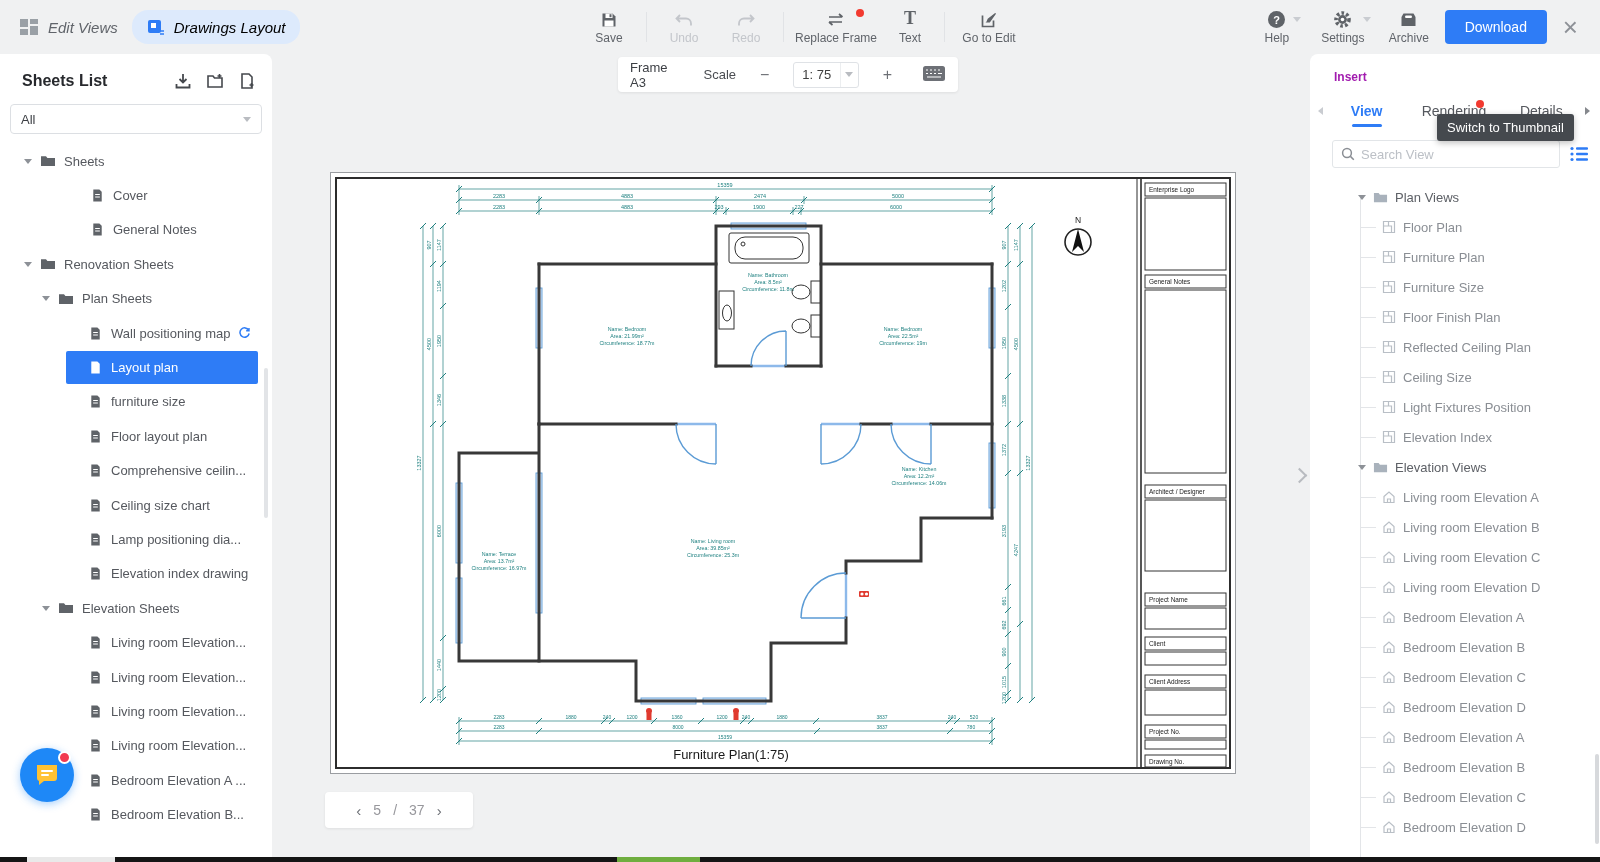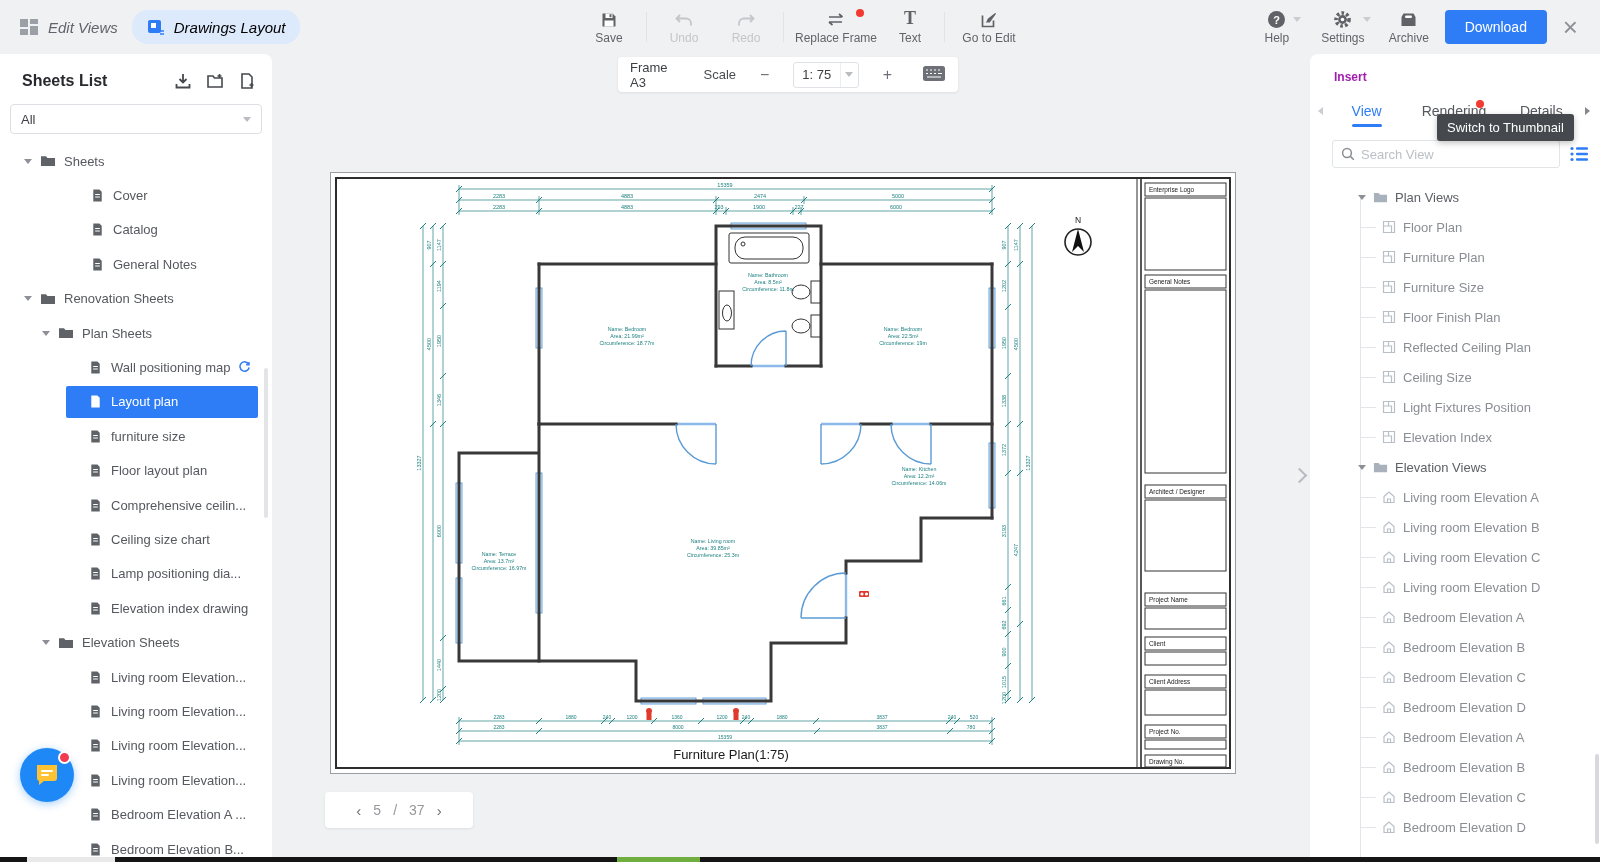--- a/index.html
+++ b/index.html
@@ -65,21 +65,21 @@
   .pagination { position:absolute; left:325px; top:792px; width:148px; height:36px; background:#fff; border-radius:4px; box-shadow:0 1px 3px rgba(0,0,0,.08); display:flex; align-items:center; justify-content:center; gap:12px; font-size:14px; color:#97979c; }
   .pagination .nav { color:#6d7076; font-size:15px; cursor:pointer; }
   .panel-collapse { position:absolute; left:1292px; top:466px; width:14px; height:20px; cursor:pointer; }
   .panel-collapse::before { content:""; position:absolute; left:2px; top:4px; width:9px; height:9px; border-right:2px solid #b8bbc0; border-top:2px solid #b8bbc0; transform:rotate(45deg); }
 
   
   .insert-panel { position:absolute; left:1310px; top:54px; width:290px; height:808px; background:#fff; border-radius:8px 0 0 0; overflow:hidden; }
   .ip-title { font-size:12px; font-weight:bold; color:#a21caf; padding:16px 0 10px 24px; }
   .ip-tabs { position:relative; display:flex; align-items:center; height:34px; padding:0 10px 0 8px; }
   .ip-tab { position:relative; flex:1; text-align:center; font-size:14px; color:#55585e; cursor:pointer; }
-  .ip-tab.active { color:#2e7cf6; font-weight:normal; }
+  .ip-tab.active { color:#2e7cf6; font-weight:bold; }
   .ip-tab.active::after { content:""; position:absolute; left:50%; margin-left:-15px; bottom:-8px; width:30px; height:3px; border-radius:2px; background:#2e7cf6; }
   .tri-l { width:0; height:0; border-top:4px solid transparent; border-bottom:4px solid transparent; border-right:5px solid #c9ccd1; cursor:pointer; }
   .tri-r { width:0; height:0; border-top:4px solid transparent; border-bottom:4px solid transparent; border-left:5px solid #85888d; cursor:pointer; }
   .ip-search-row { display:flex; align-items:center; gap:10px; padding:12px 12px 6px 22px; }
   .ip-search { flex:1; height:28px; border:1px solid #e2e5e8; border-radius:3px; display:flex; align-items:center; padding:0 8px; gap:6px; background:#fff; }
   .ip-search input { border:none; outline:none; flex:1; font-size:13px; color:#3b82f6; font-family:inherit; min-width:0; }
   .ip-search input::placeholder { color:#bcc0c6; }
   .itree { position:relative; margin-top:8px; }
   .irow { position:relative; height:30px; display:flex; align-items:center; gap:7px; font-size:13px; color:#8a8e94; cursor:pointer; white-space:nowrap; overflow:hidden; }
   .irow.fold { padding-left:48px; color:#5d6066; }
@@ -277,26 +277,20 @@
           <svg class="ic" width="16" height="16">
             <use href="#i-folder"></use>
           </svg>
           <span>Sheets</span>
         </div>
       <div class="row f1">
           <svg class="ic" width="15" height="15">
             <use href="#i-file"></use>
           </svg>
           <span>Cover</span>
-        </div>
-      <div class="row f1">
-          <svg class="ic" width="15" height="15">
-            <use href="#i-file"></use>
-          </svg>
-          <span>Catalog</span>
         </div>
       <div class="row f1">
           <svg class="ic" width="15" height="15">
             <use href="#i-file"></use>
           </svg>
           <span>General Notes</span>
         </div>
       <div class="row d0">
           <span class="tcaret"></span>
           <svg class="ic" width="16" height="16">

